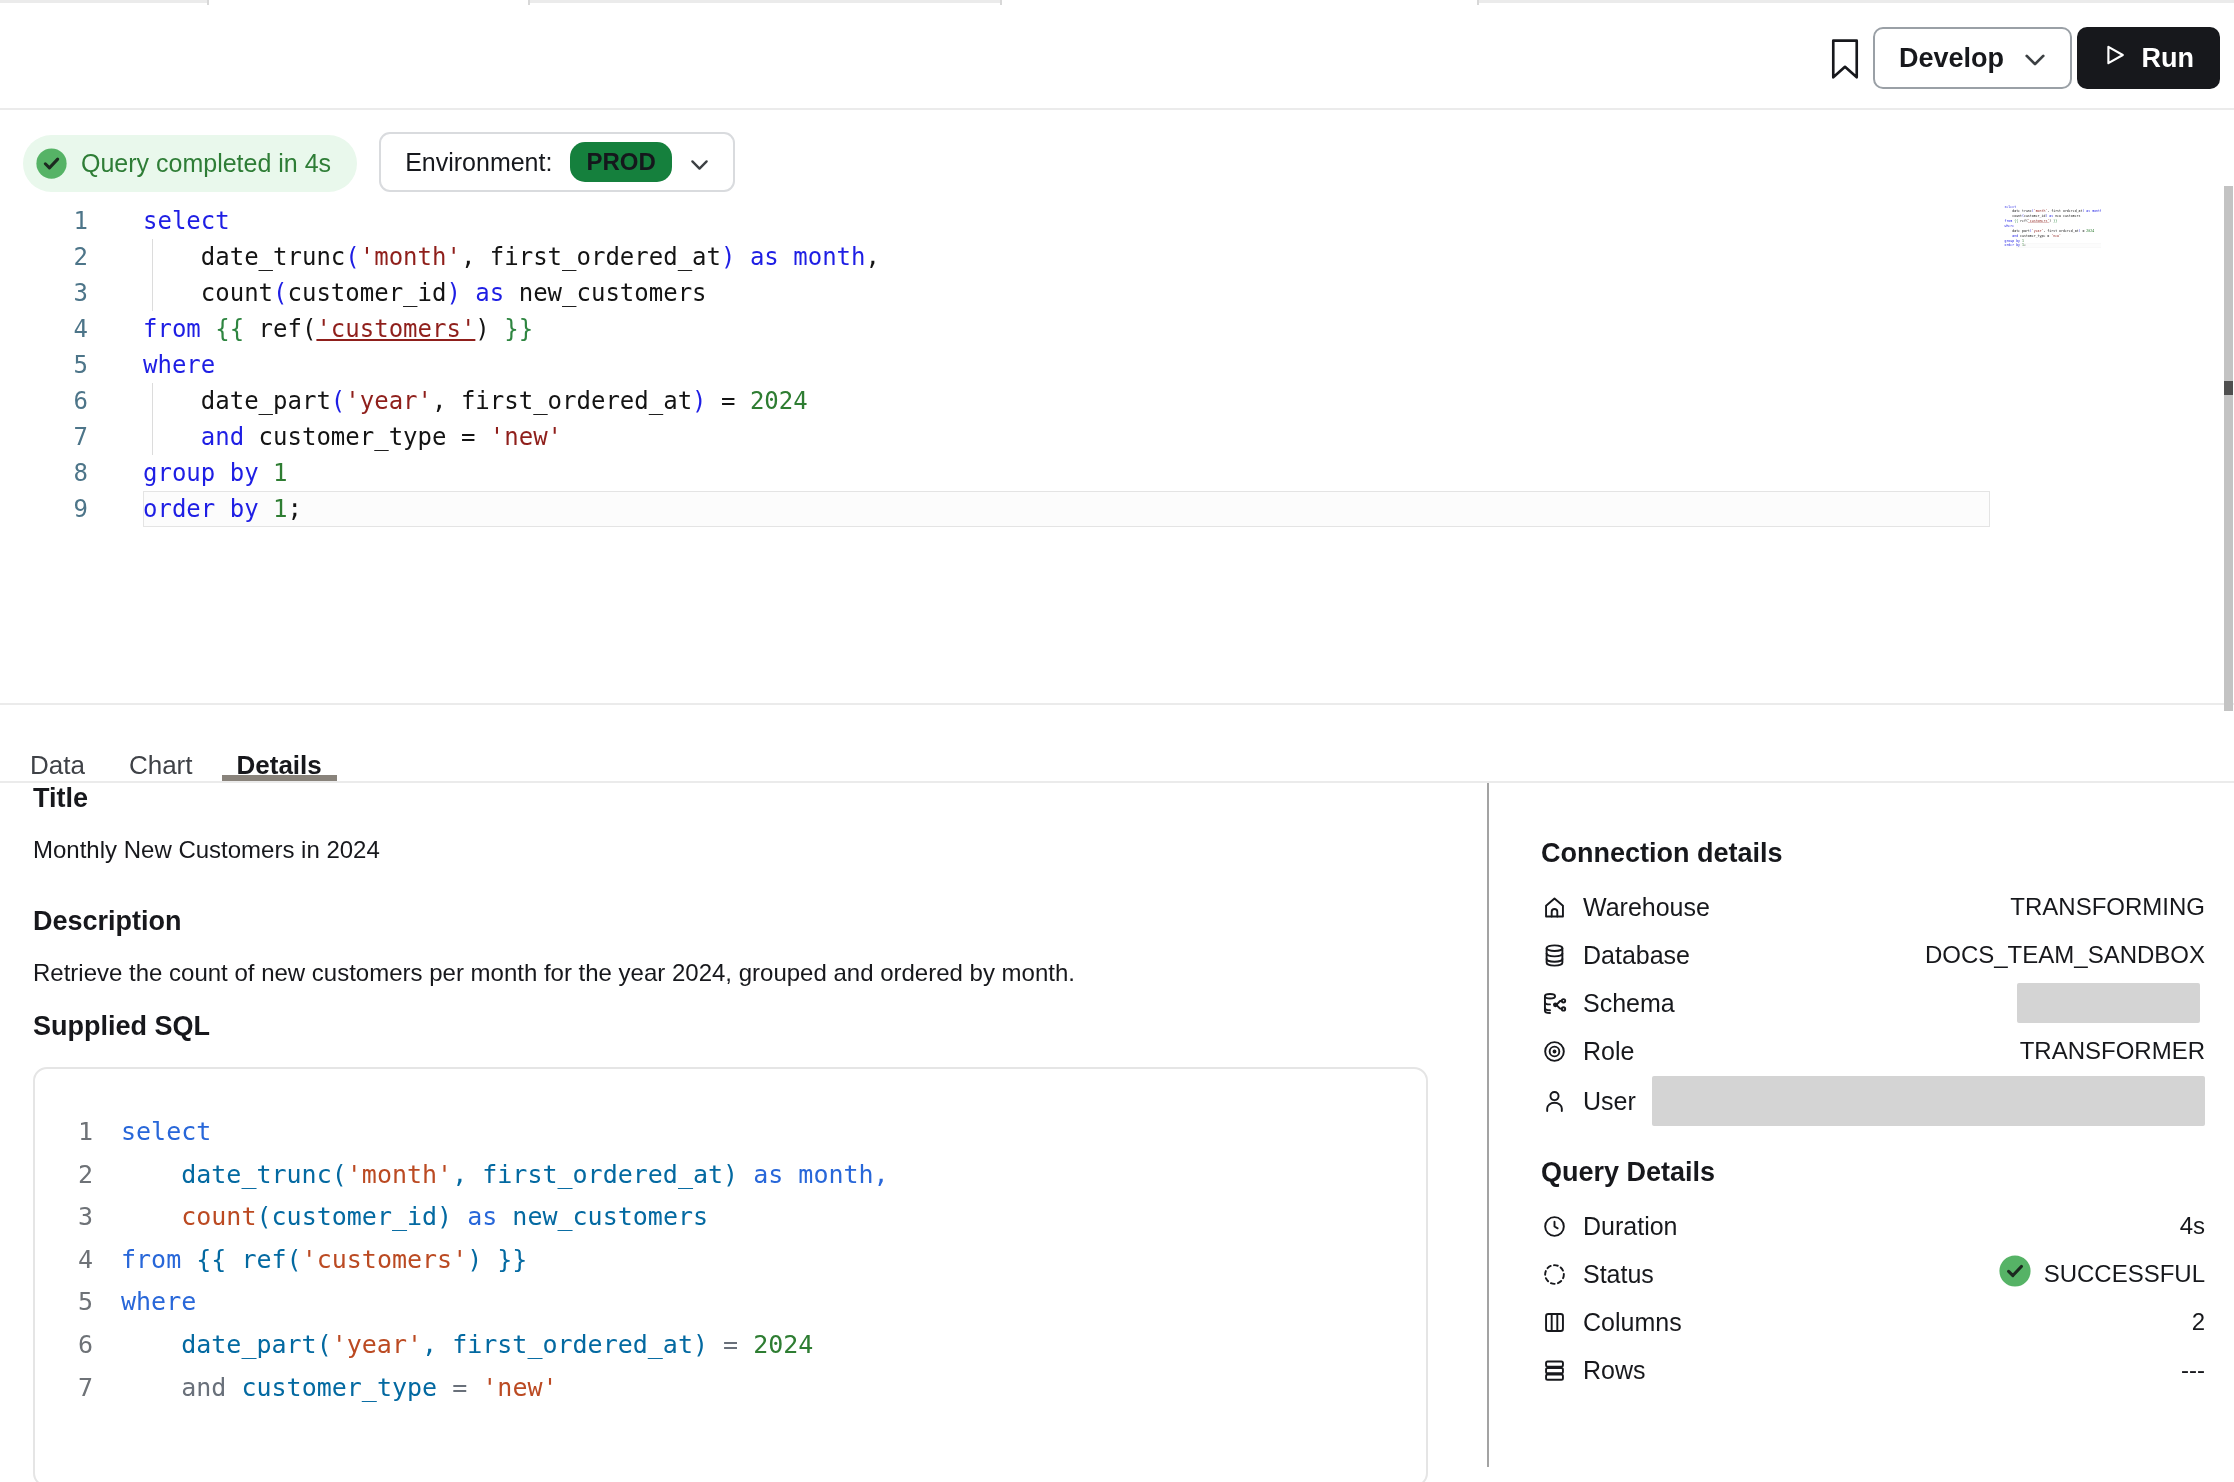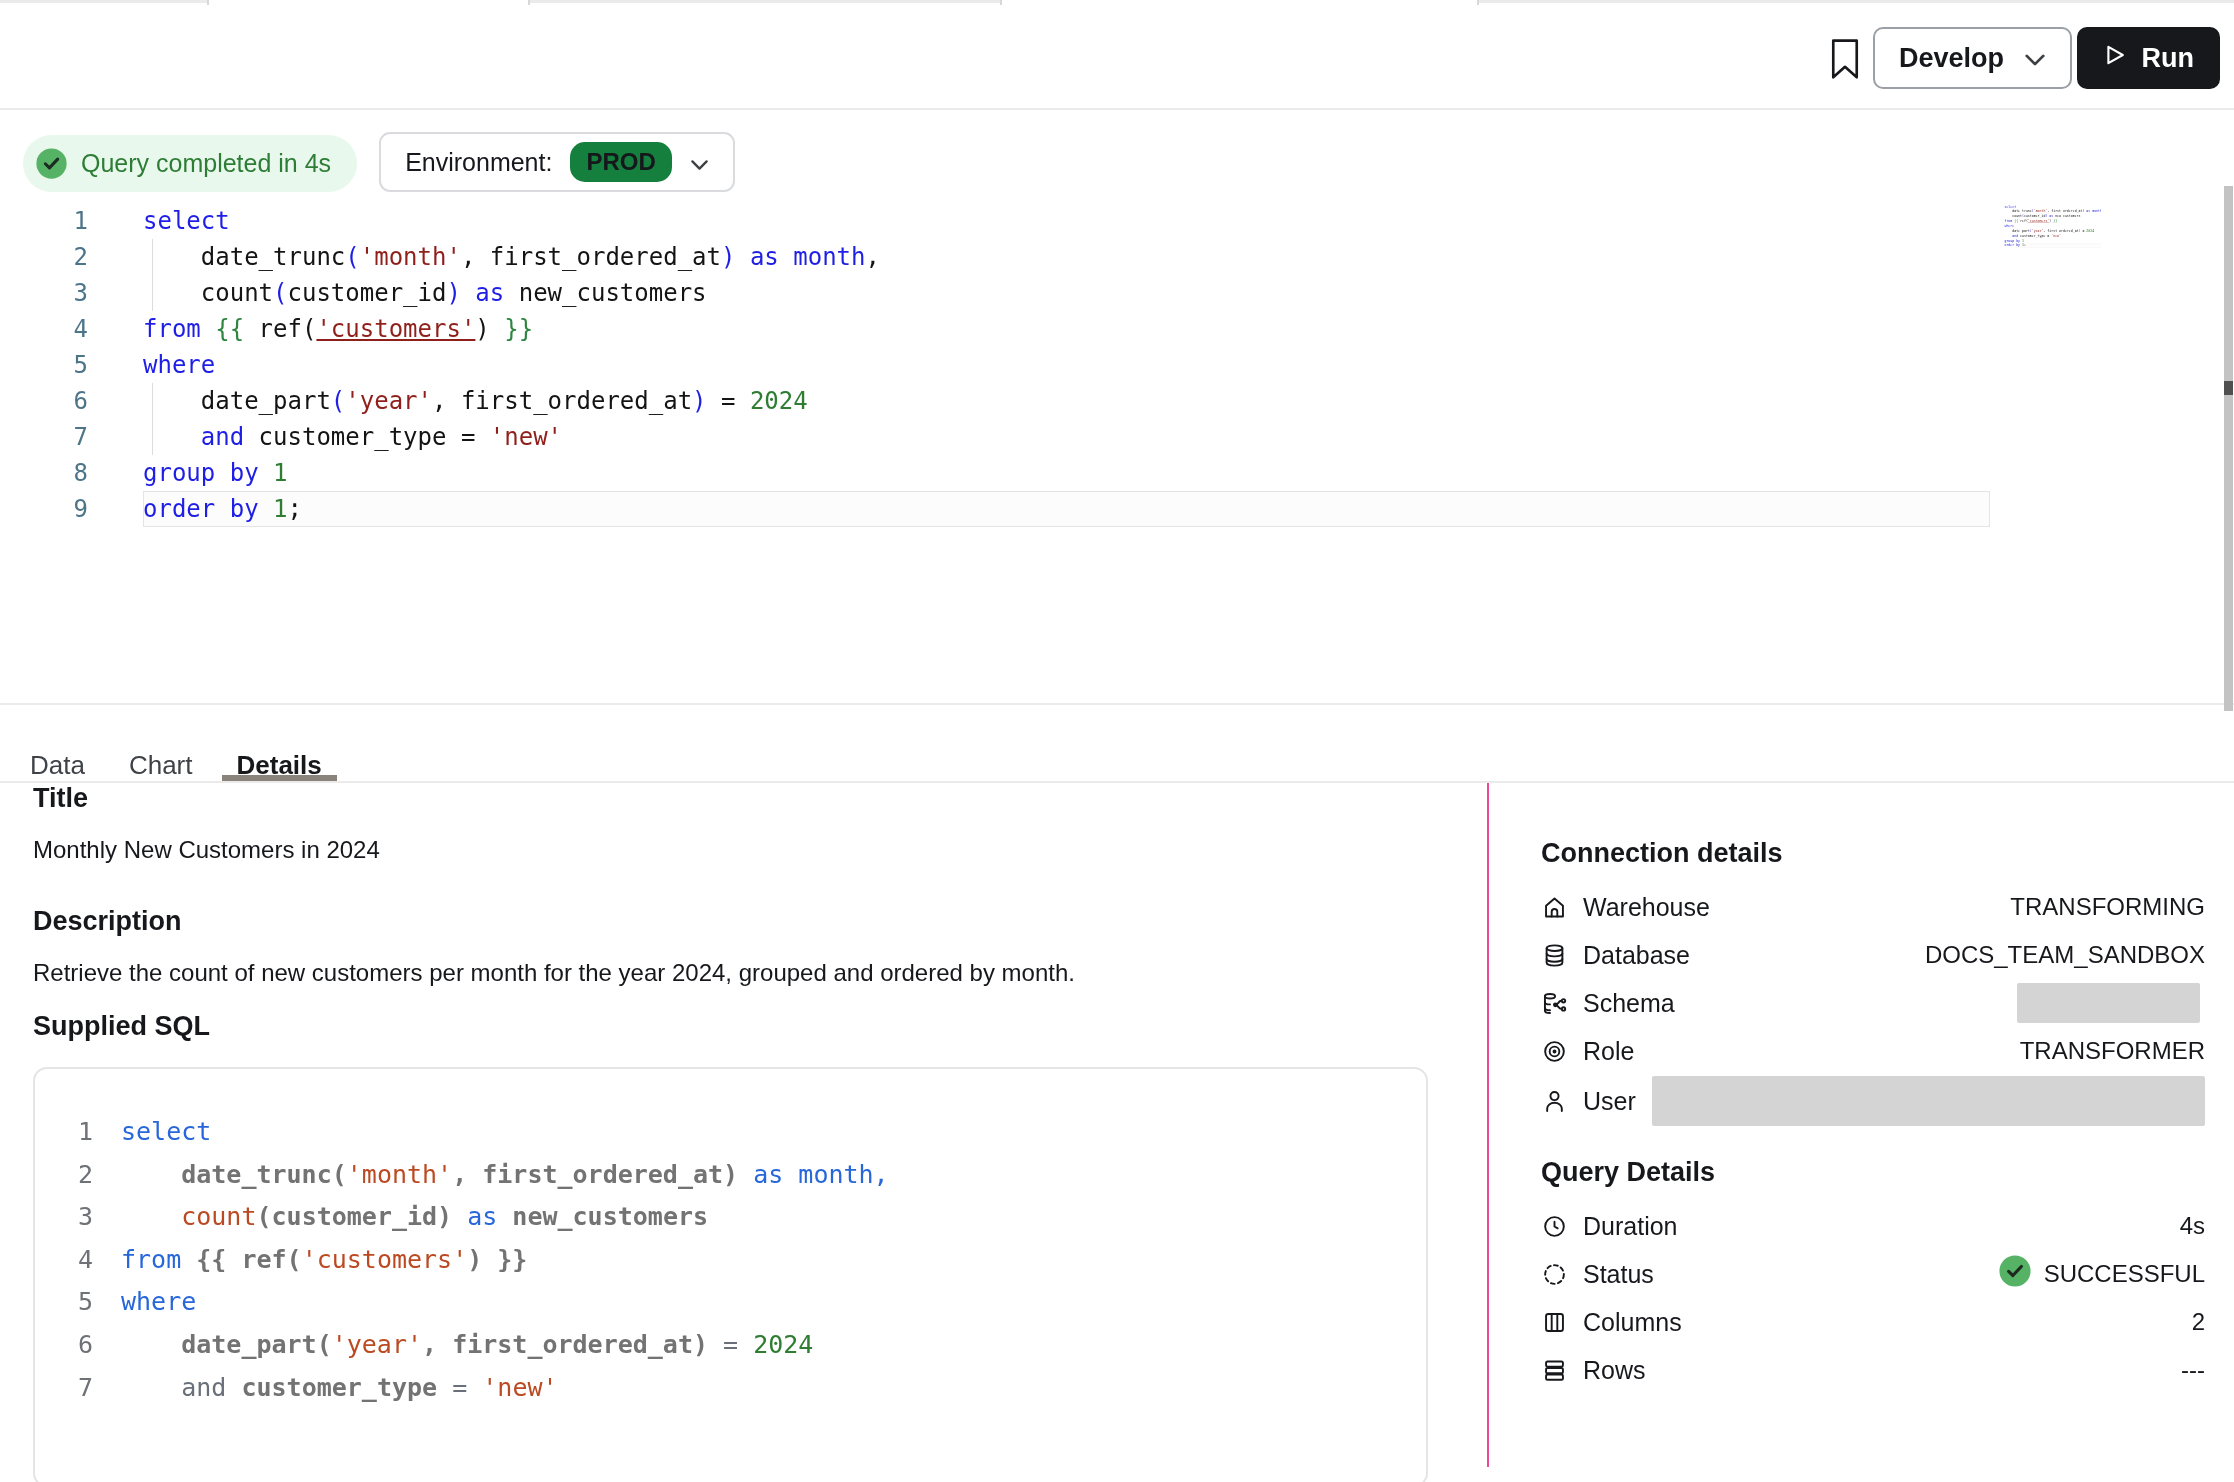--- a/index.html
+++ b/index.html
@@ -60,37 +60,37 @@
     border-bottom:2px solid #ebebeb; }
   .tab { display:flex; align-items:center; font-size:26px; color:#3f4247; font-weight:500;
     position:relative; cursor:pointer; }
   .tab.active { color:#17181c; font-weight:700; }
   .tab.active::after { content:""; position:absolute; left:-15px; right:-15px; bottom:0;
     height:6px; background:#89837b; }
 
   
   .content { display:flex; height:684px; }
   .left-col { width:1487px; padding-left:33px; }
-  .right-col { flex:1; border-left:2px solid #ec4899; padding:0 29px 0 52px; }
+  .right-col { flex:1; border-left:2px solid #a3a3a3; padding:0 29px 0 52px; }
 
   .section-heading { font-size:27px; font-weight:700; color:#17181c; }
   .h-title { }
   .body-text { font-size:24px; color:#17181c; margin-top:22px; }
   .h-desc { margin-top:42px; }
   .h-sql { margin-top:24px; }
 
   .sqlcard { margin-top:25px; width:1395px; height:420px; border:2px solid #e5e5e5;
     border-radius:14px; padding-top:42px; overflow:hidden;
     font-family:"DejaVu Sans Mono", monospace; font-size:25px; }
   .sq-line { display:flex; height:42.6px; line-height:42.6px; white-space:pre; }
   .sq-num { width:58px; text-align:right; color:#6e7277; flex:none; }
   .sq-code { padding-left:28px; }
   
   .sqlcard .tk-kw { color:#2867d9; }
-  .sqlcard .tk-pl { color:#737373;font-weight:bold; }
+  .sqlcard .tk-pl { color:#0369a1; }
   .sqlcard .tk-str { color:#bb4a22; }
   .sqlcard .tk-fn { color:#bb4a22; }
   .sqlcard .tk-num { color:#2e7d32; }
   .sqlcard .tk-op { color:#69707a; }
 
   
   .panel-heading { font-size:27px; font-weight:700; margin-top:55px; }
   .panel-rows { margin-top:14px; }
   .p-row { display:flex; align-items:center; height:48px; }
   .p-row.tall { height:52px; }

